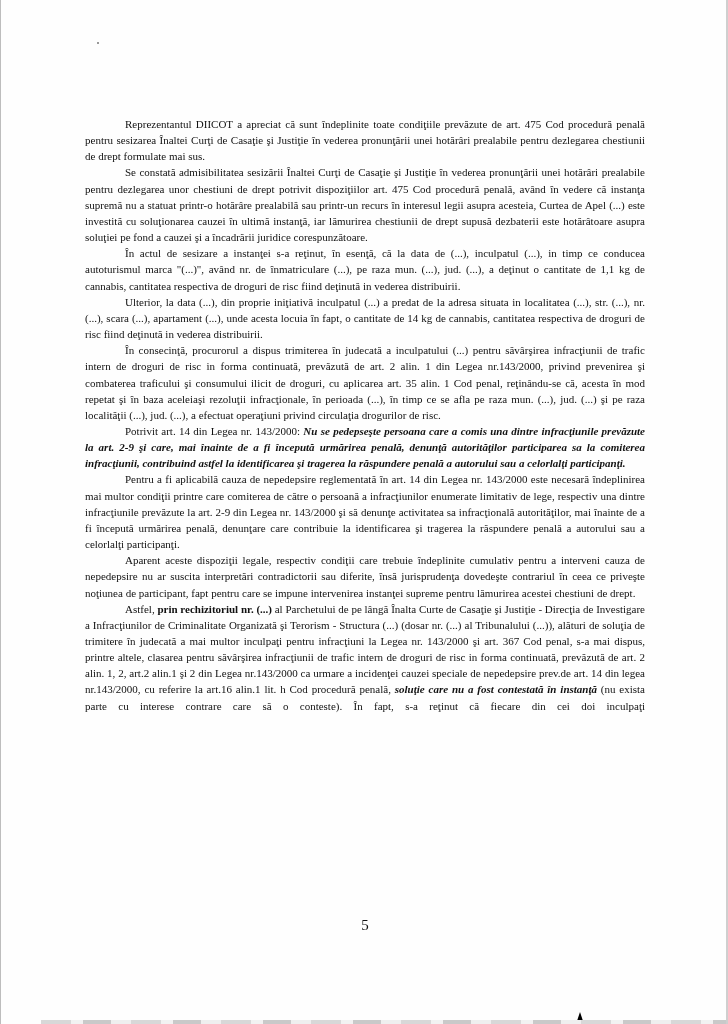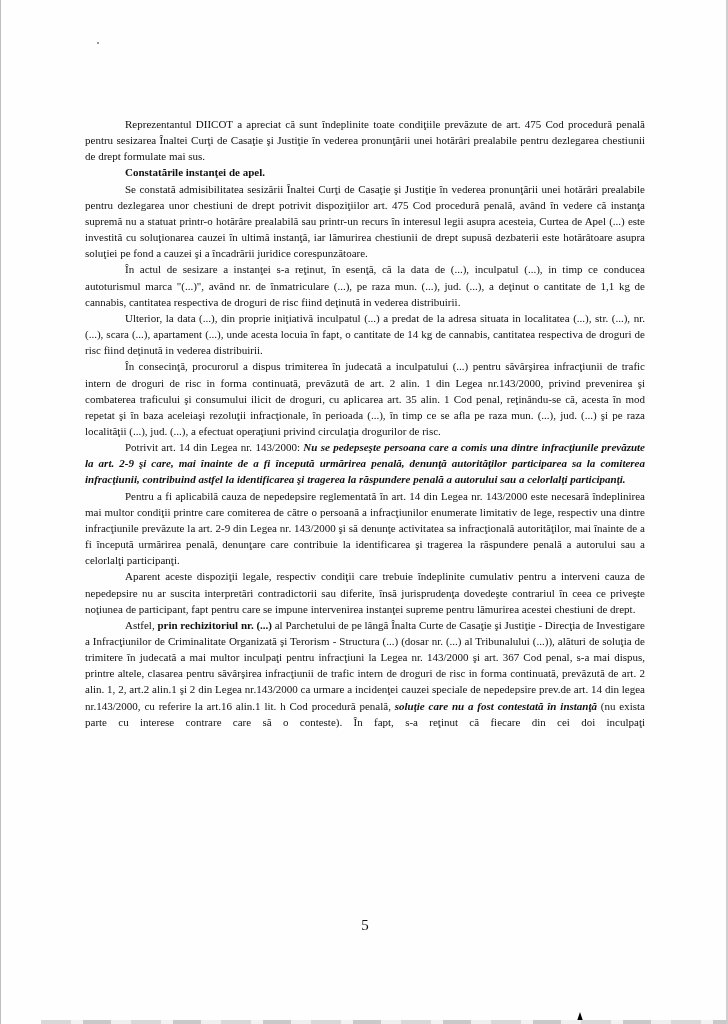--- a/index.html
+++ b/index.html
@@ -36,21 +36,20 @@
   }
 </style>
 </head>
 <body>
 
 <div class="page">
   <div class="speck"></div>
 
   <div class="body-text">
     <p><span>Reprezentantul DIICOT a apreciat că sunt îndeplinite toate condiţiile prevăzute de art. 475 Cod procedură penală pentru sesizarea Înaltei Curţi de Casaţie şi Justiţie în vederea pronunţării unei hotărâri prealabile pentru dezlegarea chestiunii de drept formulate mai sus.</span></p>
-    <p><span class="b">Constatările instanţei de apel.</span></p>
     <p><span>Se constată admisibilitatea sesizării Înaltei Curţi de Casaţie şi Justiţie în vederea pronunţării unei hotărâri prealabile pentru dezlegarea unor chestiuni de drept potrivit dispoziţiilor art. 475 Cod procedură penală, având în vedere că instanţa supremă nu a statuat printr-o hotărâre prealabilă sau printr-un recurs în interesul legii asupra acesteia, Curtea de Apel (...) este investită cu soluţionarea cauzei în ultimă instanţă, iar lămurirea chestiunii de drept supusă dezbaterii este hotărâtoare asupra soluţiei pe fond a cauzei şi a încadrării juridice corespunzătoare.</span></p>
     <p><span>În actul de sesizare a instanţei s-a reţinut, în esenţă, că  la data de (...), inculpatul (...), in timp ce conducea autoturismul marca "(...)", având nr. de înmatriculare (...), pe raza mun. (...), jud. (...), a deţinut o cantitate de 1,1 kg de cannabis, cantitatea respectiva de droguri de risc fiind deţinută in vederea distribuirii.</span></p>
     <p><span>Ulterior, la data (...), din proprie iniţiativă inculpatul (...) a predat de la adresa situata in localitatea (...), str. (...), nr. (...), scara (...), apartament (...), unde acesta locuia în fapt, o cantitate de 14 kg de cannabis, cantitatea respectiva de droguri de risc fiind deţinută in vederea distribuirii.</span></p>
     <p><span>În consecinţă, procurorul a dispus trimiterea în judecată a inculpatului (...) pentru săvârşirea infracţiunii de trafic intern de droguri de risc in forma continuată, prevăzută de art. 2 alin. 1 din Legea nr.143/2000, privind prevenirea şi combaterea traficului şi consumului ilicit de droguri, cu aplicarea art. 35 alin. 1 Cod penal, reţinându-se că, acesta în mod repetat şi în baza aceleiaşi rezoluţii infracţionale, în perioada (...), în timp ce se afla pe raza mun. (...), jud. (...) şi pe raza localităţii (...), jud. (...), a efectuat operaţiuni privind circulaţia drogurilor de risc.</span></p>
     <p><span>Potrivit art. 14 din Legea nr. 143/2000: </span><span class="i">Nu se pedepseşte persoana care a comis una dintre infracţiunile prevăzute la art. 2-9 şi care, mai înainte de a fi începută urmărirea penală, denunţă autorităţilor participarea sa la comiterea infracţiunii, contribuind astfel la identificarea şi tragerea la răspundere penală a autorului sau a celorlalţi participanţi.</span></p>
     <p><span>Pentru a fi aplicabilă cauza de nepedepsire reglementată în art. 14 din Legea nr. 143/2000 este necesară îndeplinirea mai multor condiţii printre care comiterea de către o persoană a infracţiunilor enumerate limitativ de lege, respectiv una dintre infracţiunile prevăzute la art. 2-9 din Legea nr. 143/2000 şi să denunţe activitatea sa infracţională autorităţilor, mai înainte de a fi începută urmărirea penală, denunţare care contribuie la identificarea şi tragerea la răspundere penală a autorului sau a celorlalţi participanţi.</span></p>
     <p><span>Aparent aceste dispoziţii legale, respectiv condiţii care trebuie îndeplinite cumulativ pentru a interveni cauza de nepedepsire nu ar suscita interpretări contradictorii sau diferite, însă jurisprudenţa dovedeşte contrariul în ceea ce priveşte noţiunea de participant, fapt pentru care se impune intervenirea instanţei supreme pentru lămurirea acestei chestiuni de drept.</span></p>
     <p style="text-align-last: justify;"><span>Astfel, </span><span class="b">prin rechizitoriul nr. (...)</span><span> al Parchetului de pe lângă Înalta Curte de Casaţie şi Justiţie - Direcţia de Investigare a Infracţiunilor de Criminalitate Organizată şi Terorism - Structura (...) (dosar nr. (...) al Tribunalului (...)), alături de soluţia de trimitere în judecată a mai multor inculpaţi pentru infracţiuni la Legea nr. 143/2000 şi art. 367 Cod penal, s-a mai dispus, printre altele, clasarea pentru săvârşirea infracţiunii de trafic intern de droguri de risc in forma continuată, prevăzută de art. 2 alin. 1, 2, art.2 alin.1 şi 2 din Legea nr.143/2000 ca urmare a incidenţei cauzei speciale de nepedepsire prev.de art. 14 din legea nr.143/2000, cu referire la art.16 alin.1 lit. h Cod procedură penală, </span><span class="i">soluţie care nu a fost contestată în instanţă</span><span> (nu exista parte cu interese contrare care să o conteste). În fapt, s-a reţinut că fiecare din cei doi inculpaţi</span></p>
   </div>
 

